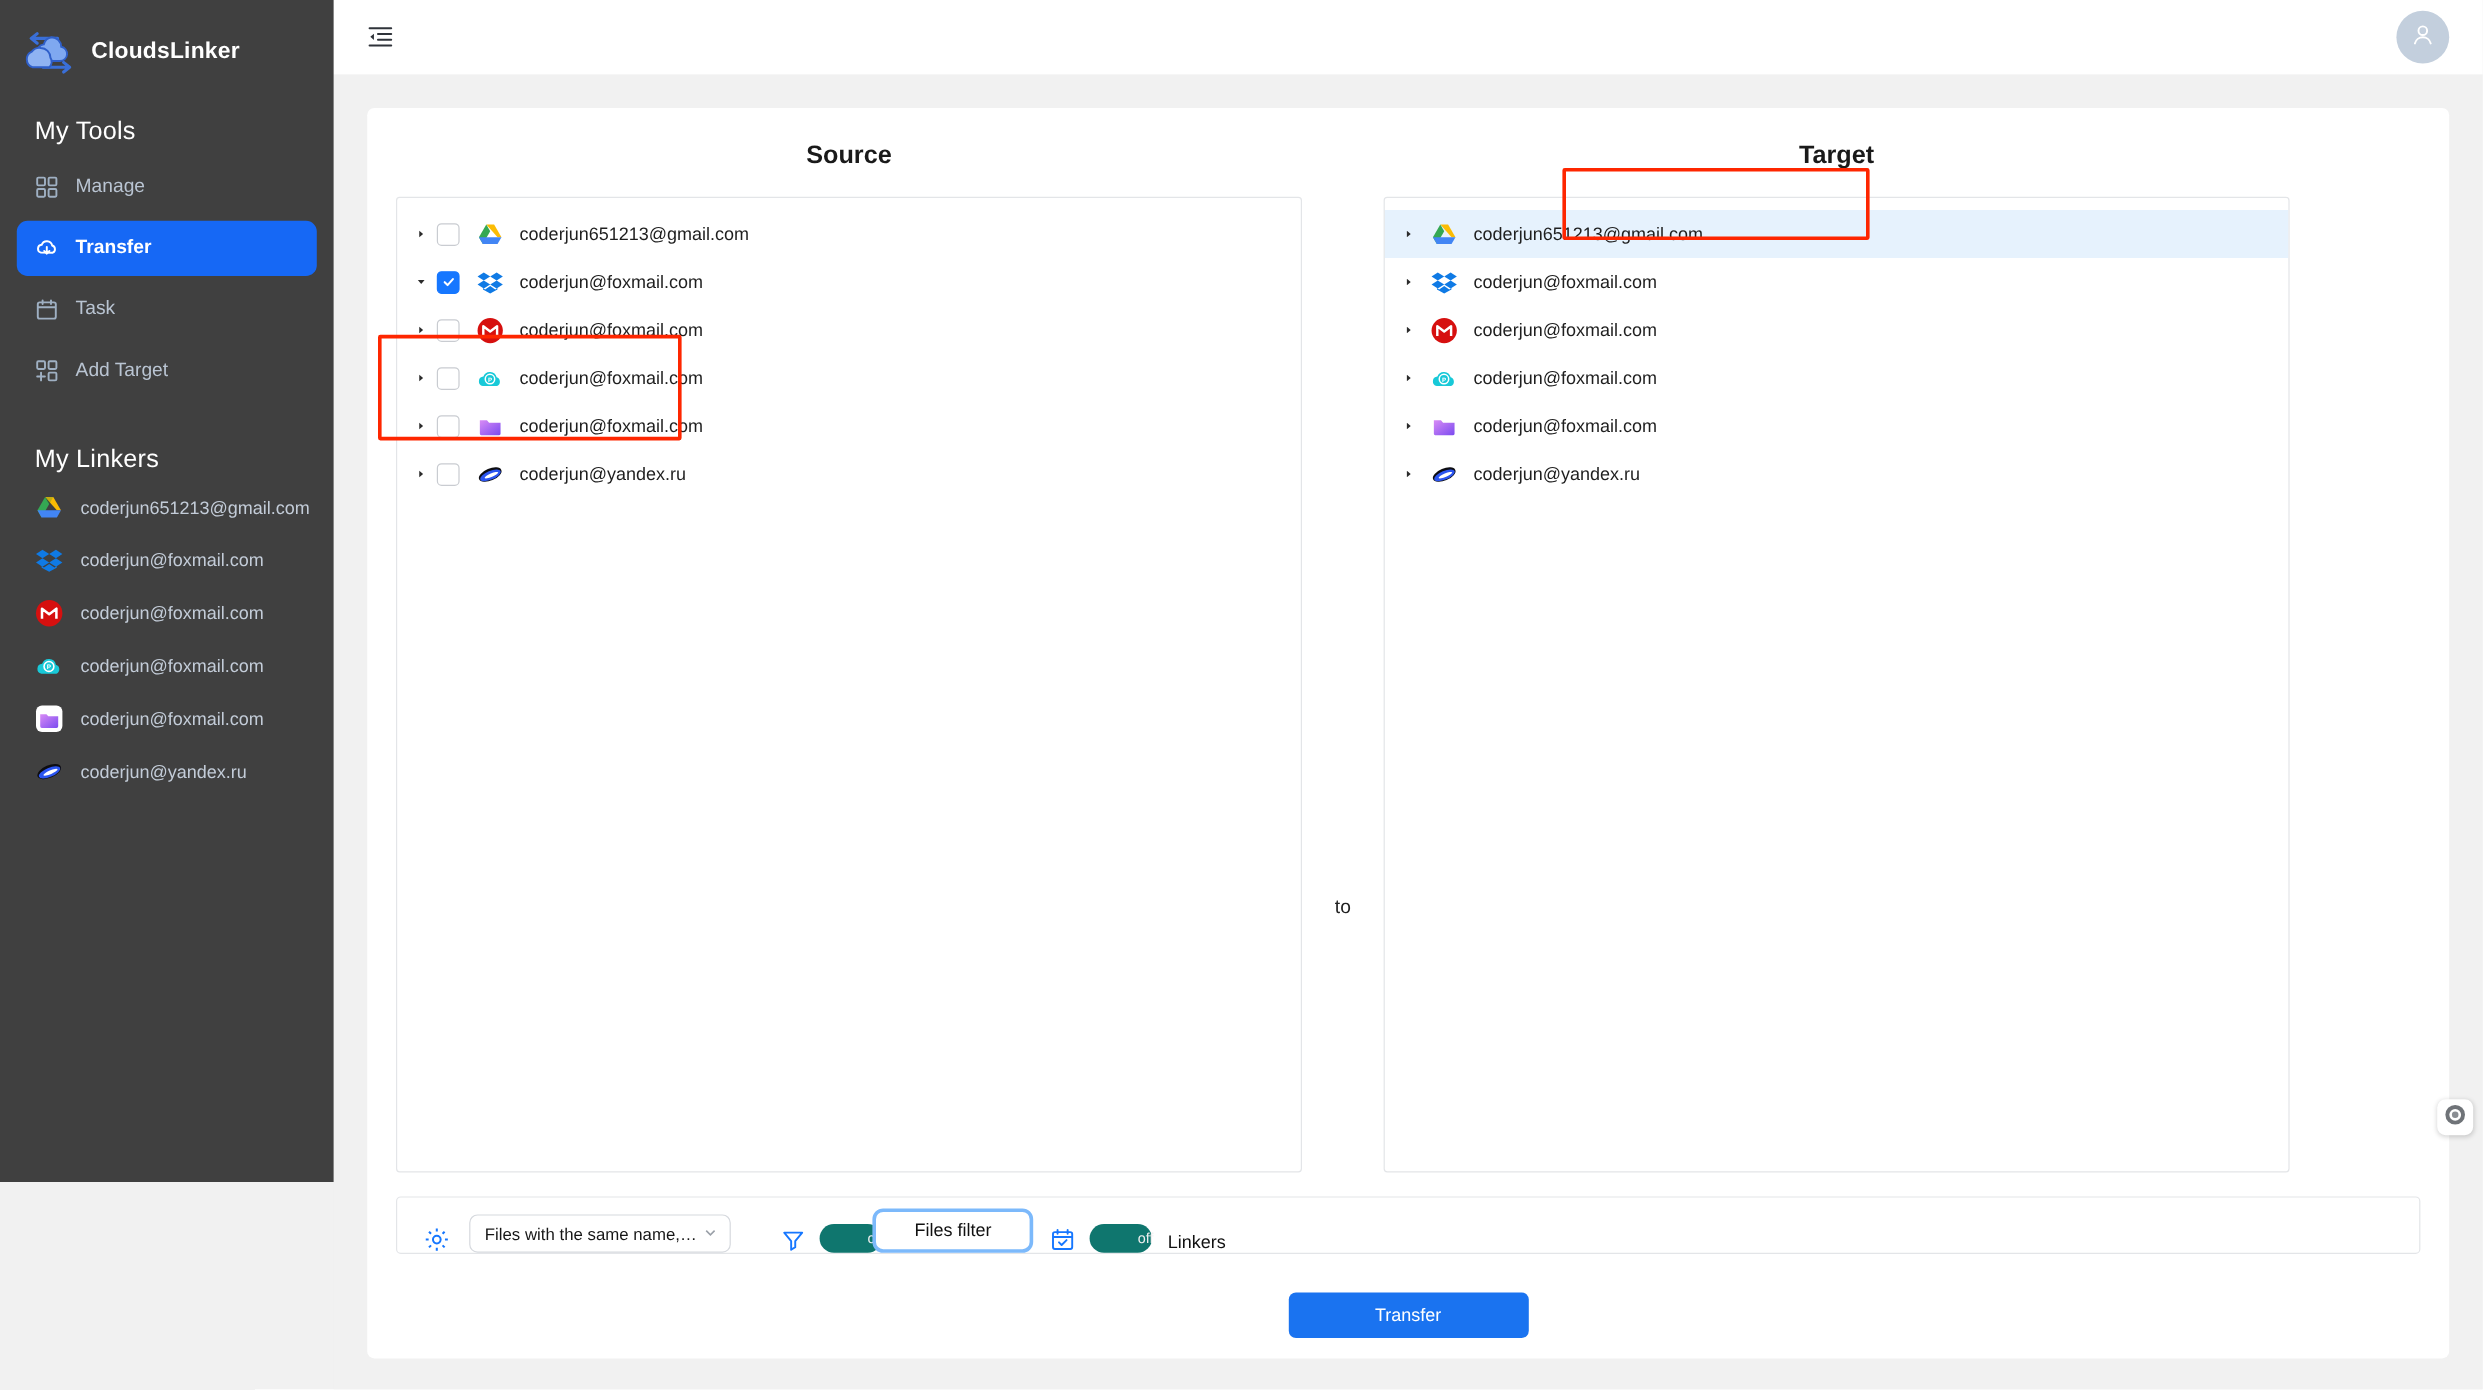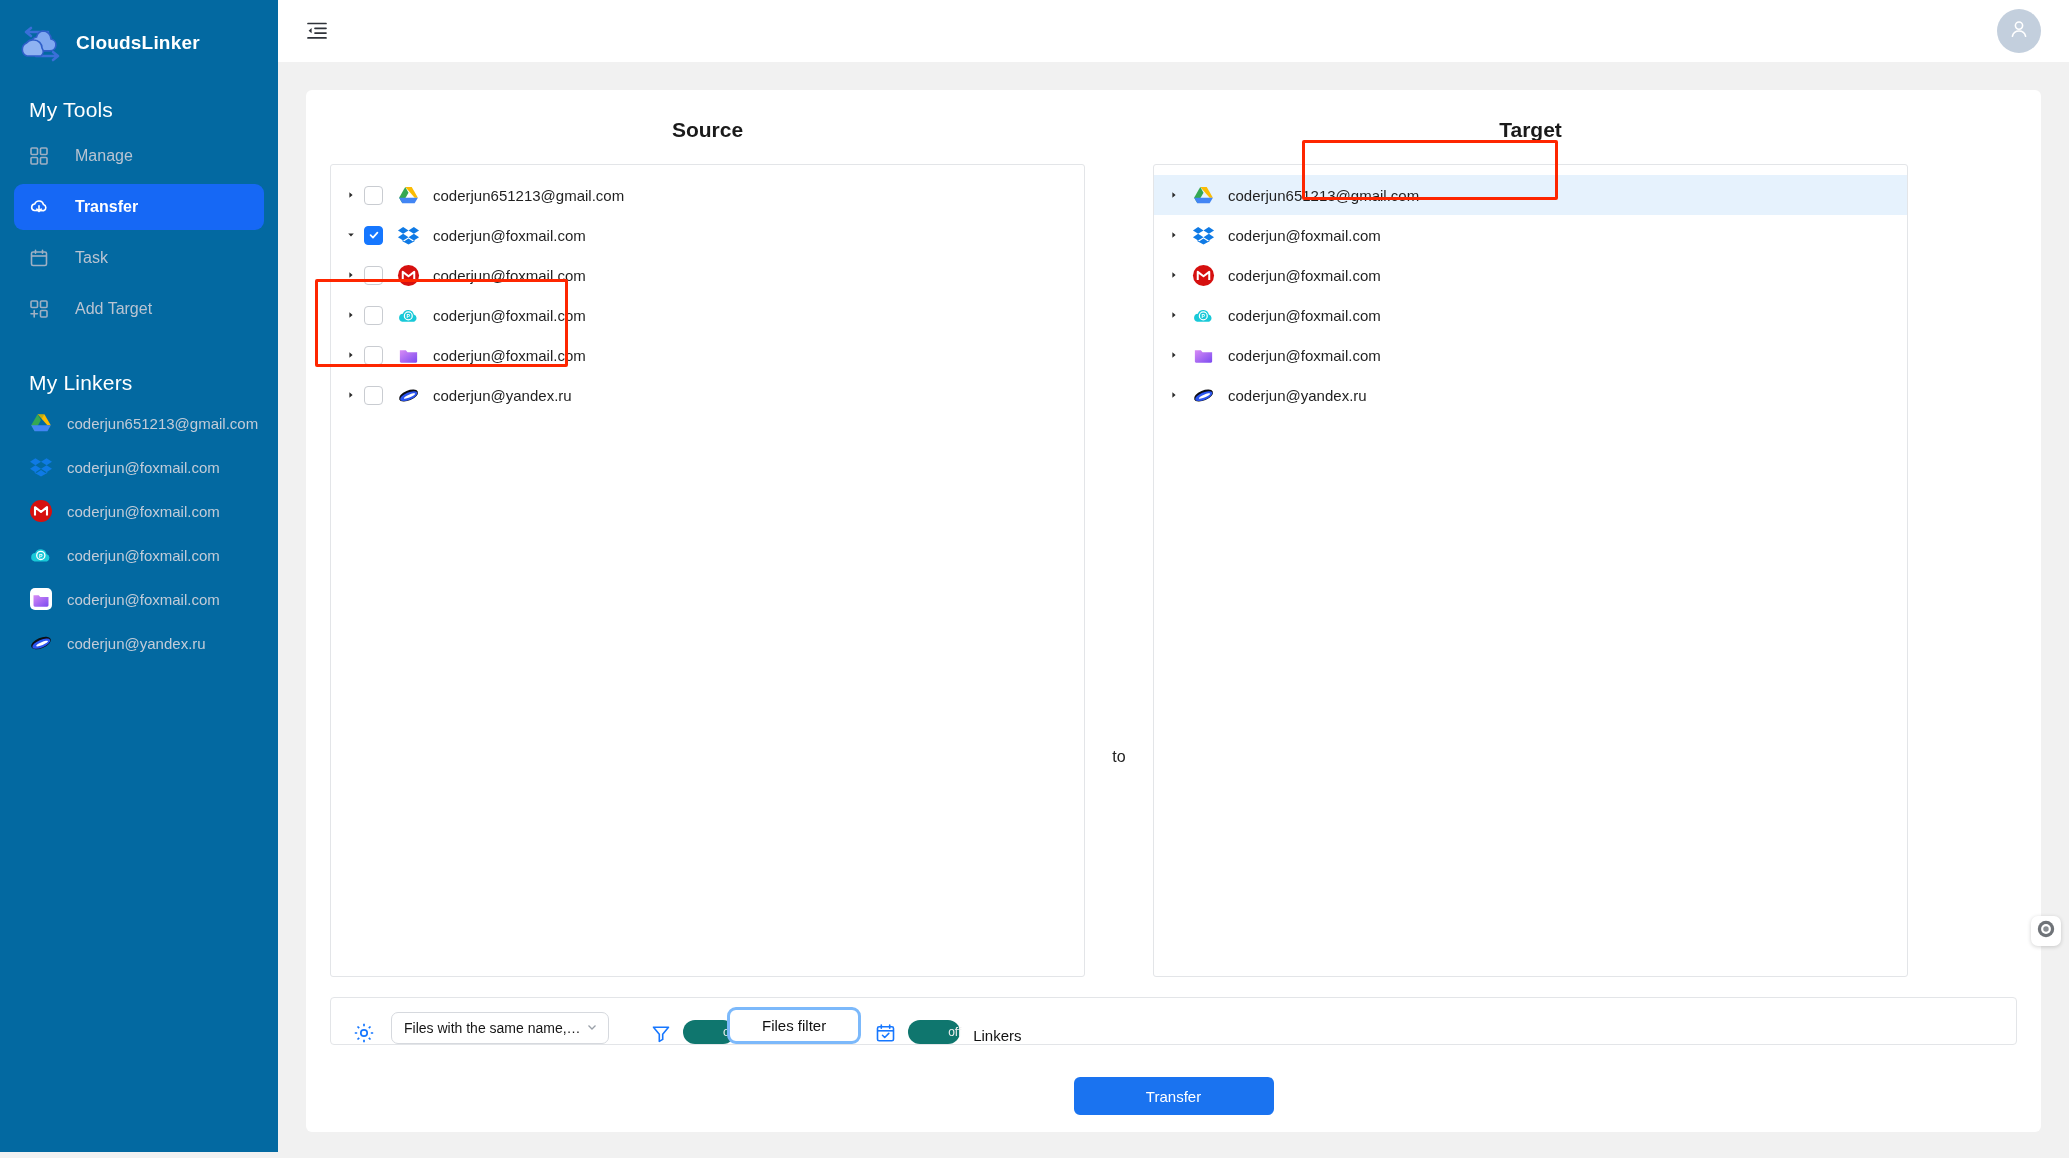--- a/index.html
+++ b/index.html
@@ -6,34 +6,34 @@
   html, body {
     width: 2069px; height: 1158px;
     font-family: "Liberation Sans", sans-serif;
     background: #ffffff;
     overflow: hidden;
   }
   .app { position: relative; width: 2069px; height: 1158px; display: flex; background: #f1f1f1; }
 
   
   .sidebar {
-    width: 278px; height: 1152px; flex: 0 0 278px;
-    background: #0369a1; color: #c8d2de;
+    width: 278px; height: 985px; flex: 0 0 278px;
+    background: #404040; color: #c8d2de;
     padding: 0; position: relative; z-index: 5;
   }
   .brand { display: flex; align-items: center; gap: 10px; padding: 22px 0 0 18px; height: 64px; }
   .brand-logo { width: 48px; height: 40px; flex: 0 0 48px; }
   .brand-name { font-size: 19px; font-weight: 700; color: #ffffff; letter-spacing: .2px; }
 
   .nav-group-title {
     font-size: 21px; font-weight: 400; color: #ffffff;
     padding: 34px 0 6px 29px; letter-spacing: .2px;
   }
   .nav-item {
-    display: flex; align-items: center; gap: 26px;
+    display: flex; align-items: center; gap: 14px;
     height: 46px; margin: 5px 14px; padding-left: 15px;
     border-radius: 9px; font-size: 16px; color: #b9c4d2; cursor: pointer;
   }
   .nav-item.active { background: #1668f5; color: #ffffff; font-weight: 600; }
   .nav-item .ic { width: 20px; height: 20px; flex: 0 0 20px; display: block; }
 
   .linker-item {
     display: flex; align-items: center; gap: 14px;
     height: 44px; margin: 0 14px; padding-left: 15px;
     font-size: 15px; color: #c3ccd8; cursor: pointer; border-radius: 9px;

